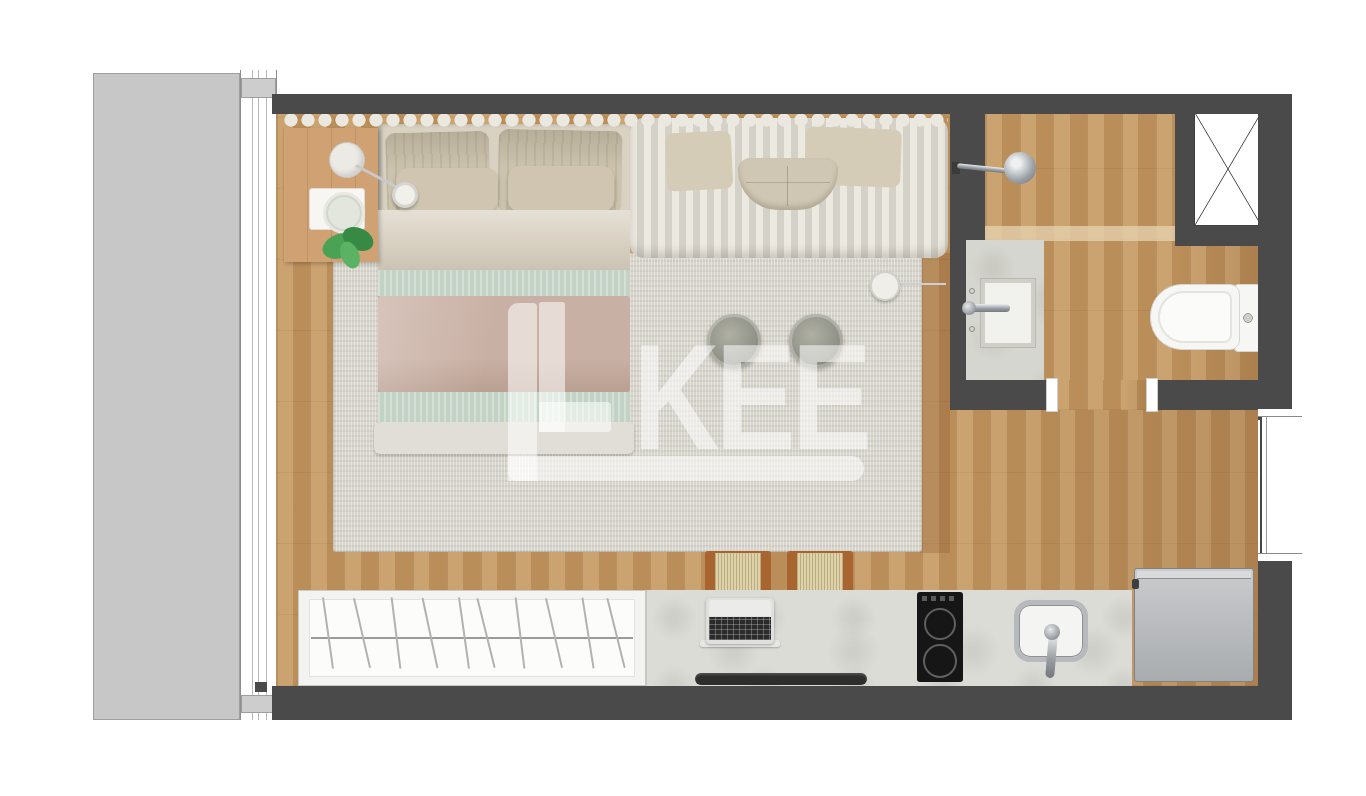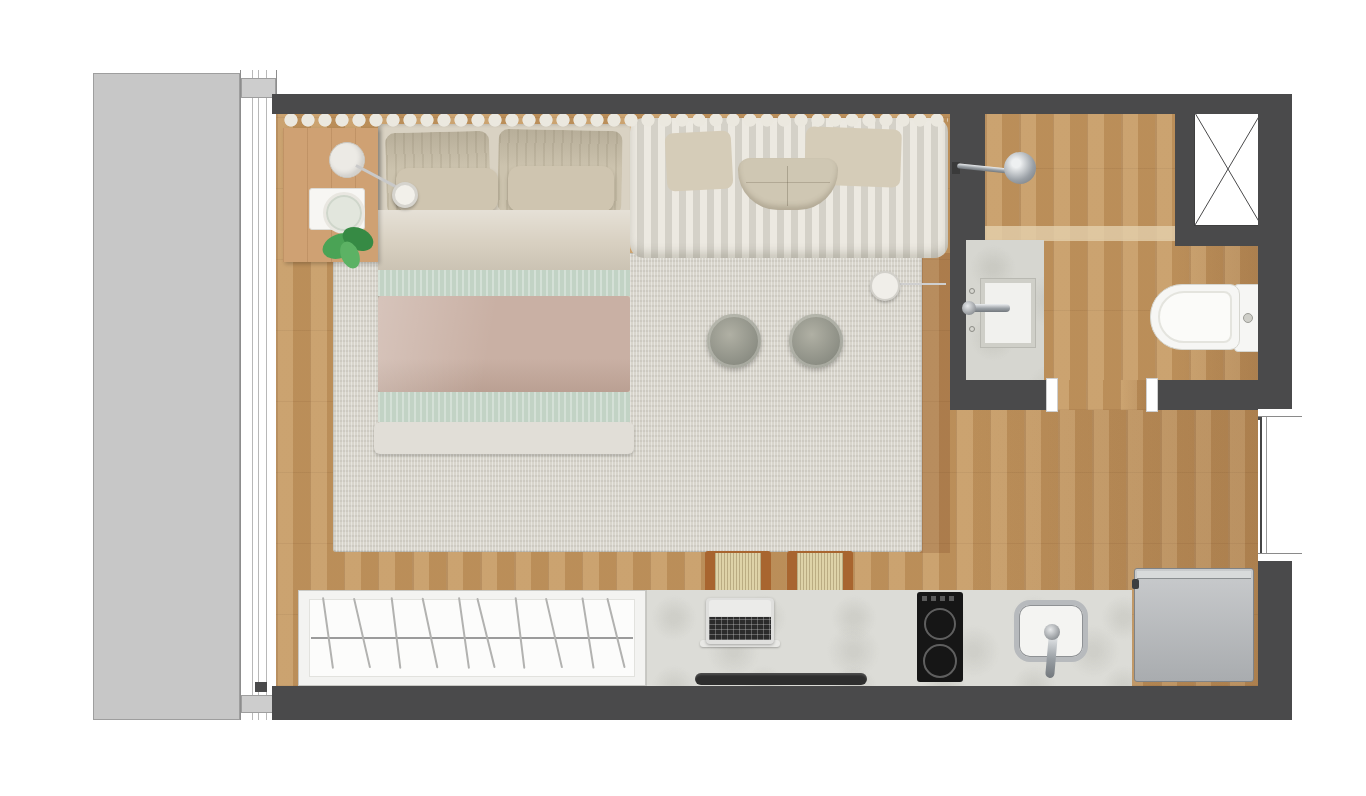--- a/index.html
+++ b/index.html
@@ -208,14 +208,21 @@
   <div class="abs wall" style="left:1258px;top:94px;width:34px;height:326px;"></div>
   <div class="abs wall" style="left:1258px;top:556px;width:34px;height:164px;"></div>
   <div class="abs wall" style="left:272px;top:686px;width:1020px;height:34px;"></div>
 
   <div class="abs" style="left:1260px;top:416px;width:34px;height:144px;background:#ffffff;border-left:2px solid #454545;">
     <div class="abs" style="left:4px;top:0;bottom:0;width:1px;background:#9a9a9a;"></div>
   </div>
   <div class="abs" style="left:1258px;top:409px;width:44px;height:8px;background:#ffffff;border-bottom:1px solid #8a8a8a;"></div>
   <div class="abs" style="left:1258px;top:553px;width:44px;height:8px;background:#ffffff;border-top:1px solid #8a8a8a;"></div>
 
+  <div class="abs" style="left:505px;top:298px;width:375px;height:226px;pointer-events:none;">
+    <div class="abs wm-bar" style="left:3px;top:5px;width:29px;height:178px;border-radius:10px 4px 0 0;"></div>
+    <div class="abs wm-bar" style="left:3px;top:158px;width:356px;height:25px;border-radius:0 14px 14px 10px;"></div>
+    <div class="abs wm-bar" style="left:34px;top:4px;width:26px;height:130px;border-radius:3px 3px 0 0;"></div>
+    <div class="abs wm-bar" style="left:34px;top:104px;width:72px;height:30px;border-radius:0 4px 4px 0;"></div>
+    <div class="abs wm" style="left:128px;top:24px;font-size:150px;font-weight:bold;line-height:1;letter-spacing:-5px;transform:scaleX(.8);transform-origin:0 0;white-space:nowrap;">KEE</div>
+  </div>
 
 </div>
 
 </body></html>

